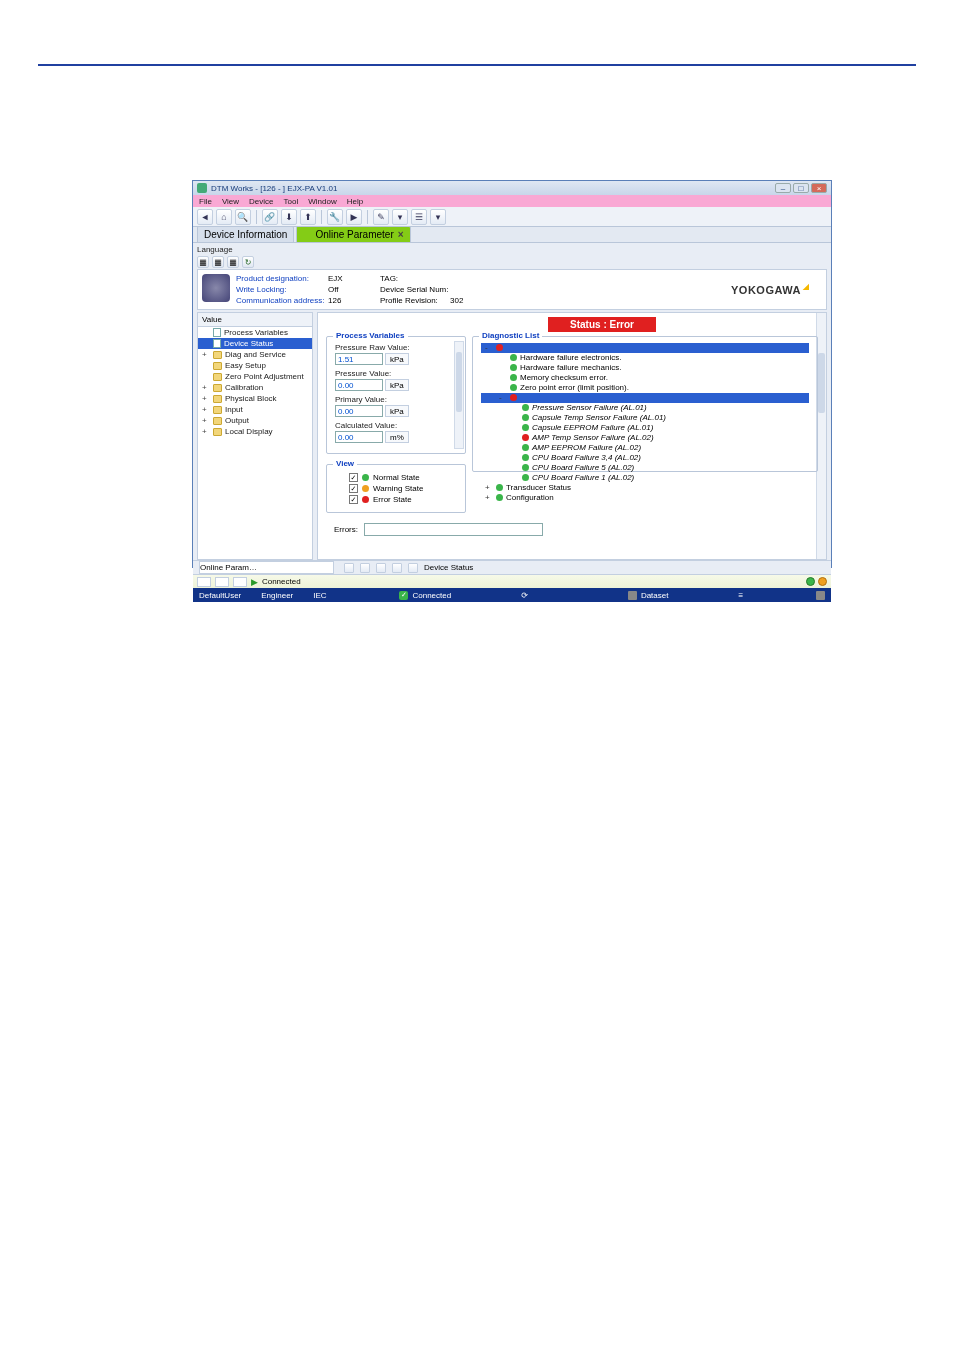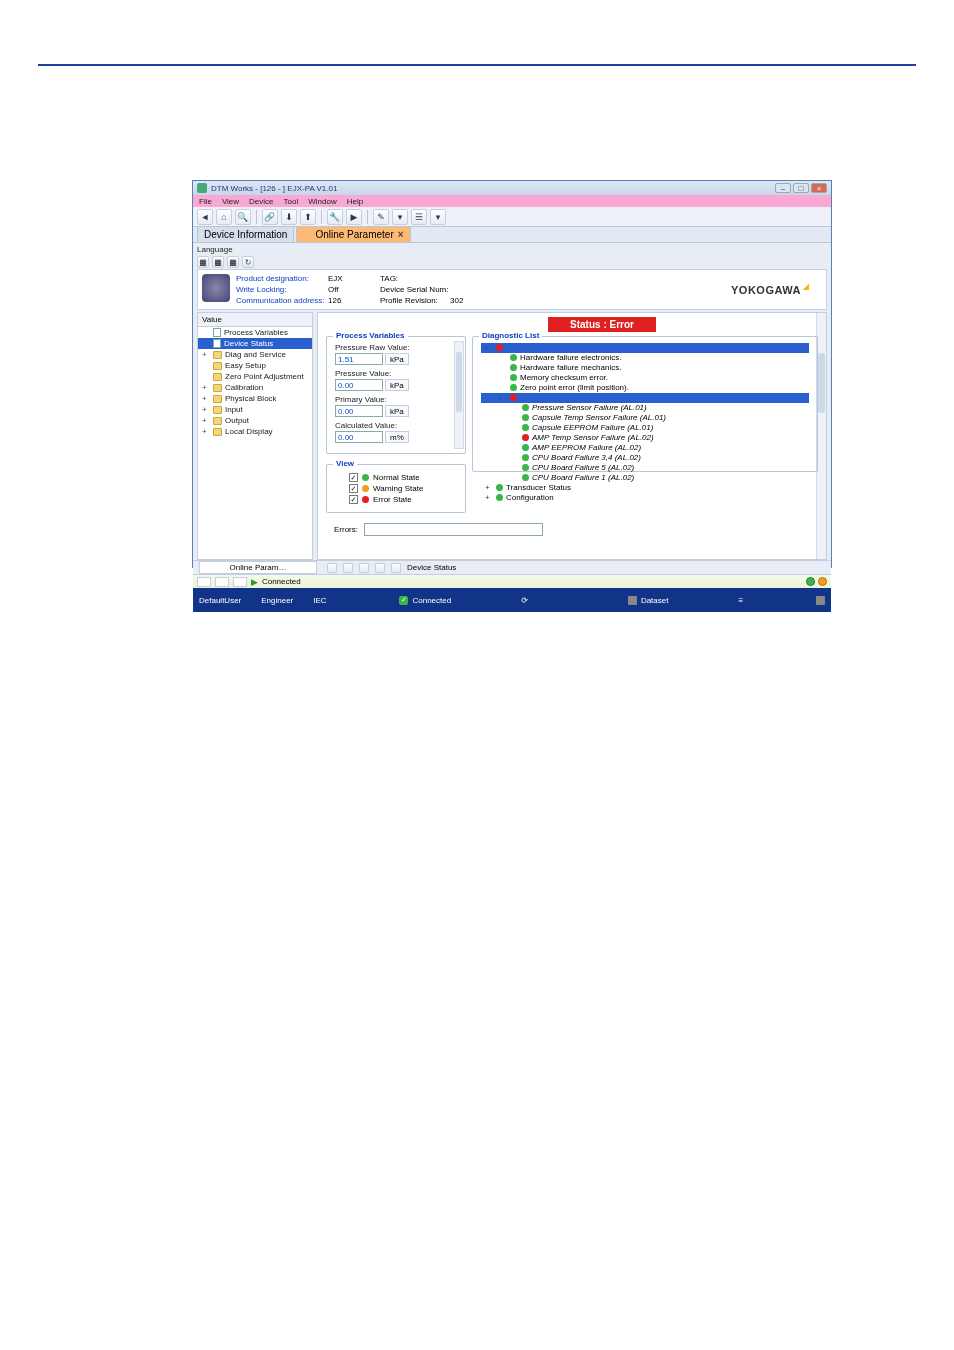--- a/index.html
+++ b/index.html
@@ -11,21 +11,21 @@
 .titlebar .win-controls { margin-left: auto; display: flex; gap: 2px; }
 .titlebar .win-btn { width: 16px; height: 10px; background: #dbe4f0; border: 1px solid #9aa; border-radius: 2px; display: flex; align-items: center; justify-content: center; }
 .titlebar .win-btn.close { background: #d46a5a; color: #fff; }
 .menubar { height: 12px; background: #f9a8d4; display: flex; gap: 10px; padding: 0 6px; align-items: center; color: #222; }
 .menubar span { cursor: default; }
 .toolbar { height: 20px; background: #eef2f8; border-bottom: 1px solid #b9c6d9; display: flex; align-items: center; padding: 0 4px; gap: 3px; }
 .toolbar .tb-btn { width: 16px; height: 16px; border: 1px solid #c3cfe0; background: linear-gradient(#fff,#e4ebf5); border-radius: 2px; display: flex; align-items: center; justify-content: center; font-size: 9px; color: #335; }
 .toolbar .tb-sep { width: 1px; height: 14px; background: #b9c6d9; margin: 0 2px; }
 .tabsbar { height: 16px; background: #e3e9f2; display: flex; align-items: flex-end; padding-left: 4px; gap: 2px; border-bottom: 1px solid #b9c6d9; }
 .tab { padding: 2px 6px; background: #d6dfec; border: 1px solid #b9c6d9; border-bottom: none; border-radius: 2px 2px 0 0; font-size: 10px; }
-.tab.active { background: #fdba74; padding-left: 18px; }
+.tab.active { background: #84cc16; padding-left: 18px; }
 .tab .x { margin-left: 4px; font-weight: bold; color: #444; }
 .lang-row { height: 12px; background: #e8edf5; padding: 0 4px; display: flex; align-items: center; color: #222; }
 .iconrow { height: 14px; background: #e8edf5; padding: 0 4px; display: flex; align-items: center; gap: 3px; }
 .iconrow .sm-btn { width: 12px; height: 12px; background: linear-gradient(#fff,#e0e7f2); border: 1px solid #c3cfe0; border-radius: 2px; display:flex;align-items:center;justify-content:center;font-size:8px; }
 .iconrow .arrow-btn { color:#2a6a2a; }
 .header-area { display: flex; background: #fff; border: 1px solid #c3cfe0; margin: 0 4px; padding: 4px; }
 .dev-img { width: 28px; height: 28px; background: radial-gradient(#88a,#447); border-radius: 4px; margin-right: 6px; }
 .hdr-col { display: grid; grid-template-columns: 92px 32px; row-gap: 2px; font-size: 8px; }
 .hdr-col .lk { color: #1040c0; cursor: pointer; }
 .hdr-col2 { display: grid; grid-template-columns: 70px 40px; row-gap: 2px; font-size: 8px; margin-left: 20px; }
@@ -65,30 +65,30 @@
 .diag-row .dot { width: 7px; height: 7px; border-radius: 50%; }
 .diag-row.sel { background: #2a5fd0; color: #fff; }
 .diag-row.l2 { padding-left: 18px; }
 .diag-row.l3 { padding-left: 30px; font-style: italic; }
 .errors-row { display: flex; align-items: center; gap: 6px; padding: 4px 8px 0; font-size: 8px; }
 .errors-row input { flex: 1; height: 13px; border: 1px solid #8aa; background: #fff; }
 .scroller { position: absolute; right: 0; top: 0; bottom: 0; width: 10px; background: #eef2f8; border-left: 1px solid #d0dae8; }
 .scroller .thumb { position: absolute; top: 40px; left: 1px; right: 1px; height: 60px; background: #cdd8e8; border-radius: 2px; }
 .mini-scroller { position:absolute; right:1px; width:10px; background:#eef2f8; border:1px solid #d0dae8; }
 .bottom-tabs { height: 14px; background: #e8edf5; display: flex; align-items: center; gap: 10px; padding: 0 6px; font-size: 8px; border-top: 1px solid #c3cfe0; }
-.bottom-tabs .bt-left { width: 118px; text-align: center; border: 1px solid #c3cfe0; background: #fff; padding: 1px 0;}
+.bottom-tabs .bt-left { width: 135px; border: 1px solid #c3cfe0; background: #fff; padding: 1px 0;}
 .bottom-tabs .bt-right { display: flex; gap: 6px; align-items: center; }
 .bottom-tabs .tb-mini { width: 10px; height: 10px; background: linear-gradient(#fff,#e4ebf5); border: 1px solid #c3cfe0; border-radius: 1px; }
 .connbar { height: 14px; background: linear-gradient(#f6f9e8,#eef3d8); border-top: 1px solid #c3cfe0; display: flex; align-items: center; padding: 0 4px; font-size: 8px; gap: 4px; }
 .connbar .seg { width: 14px; height: 10px; background: #fff; border: 1px solid #c3cfe0; }
 .connbar .play { color: #2a9a2a; font-size: 9px; }
 .connbar .right { margin-left: auto; display:flex; gap:3px; }
 .connbar .right .c1 { width:9px;height:9px;border-radius:50%;background:#3ab54a;border:1px solid #2a7a2a; }
 .connbar .right .c2 { width:9px;height:9px;border-radius:50%;background:#f0a020;border:1px solid #b07010; }
-.statusbar { height: 24px; background: #113388; color: #fff; display: flex; align-items: center; font-size: 8px; padding: 0 6px; gap: 20px; }
+.statusbar { height: 14px; background: #113388; color: #fff; display: flex; align-items: center; font-size: 8px; padding: 0 6px; gap: 20px; }
 .statusbar .pill { display:flex; align-items:center; gap:4px; }
 .statusbar .tick { width:9px;height:9px;background:#3ab54a;border-radius:2px;display:flex;align-items:center;justify-content:center;font-size:7px; }
 .statusbar .db { width:9px;height:9px;background:#888;border-radius:1px; }
 .statusbar .spacer { flex: 1; }
 </style>
 </head>
 <body>
 
 <div class="page-margin"></div>
 

